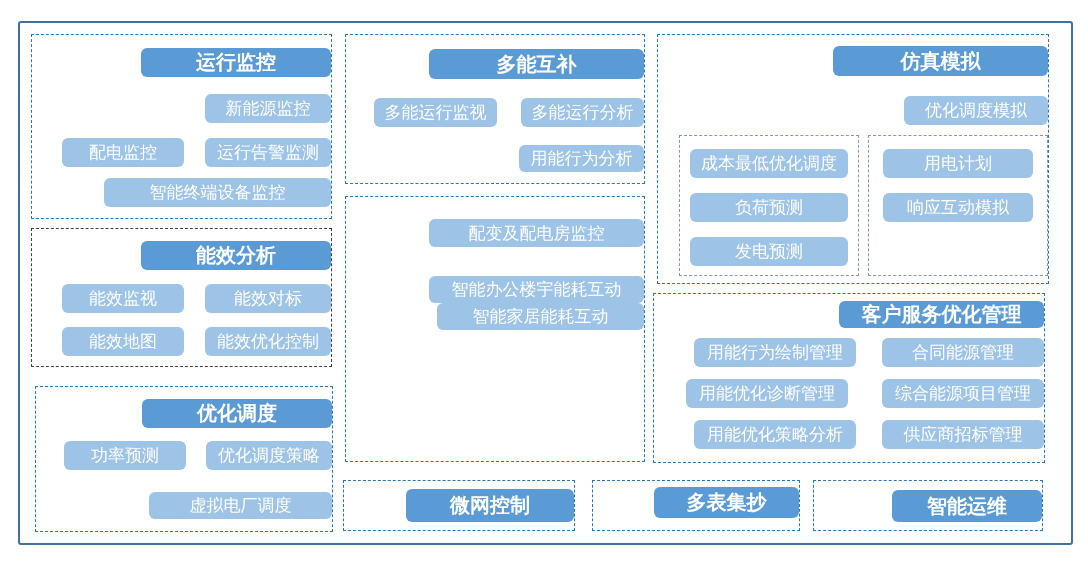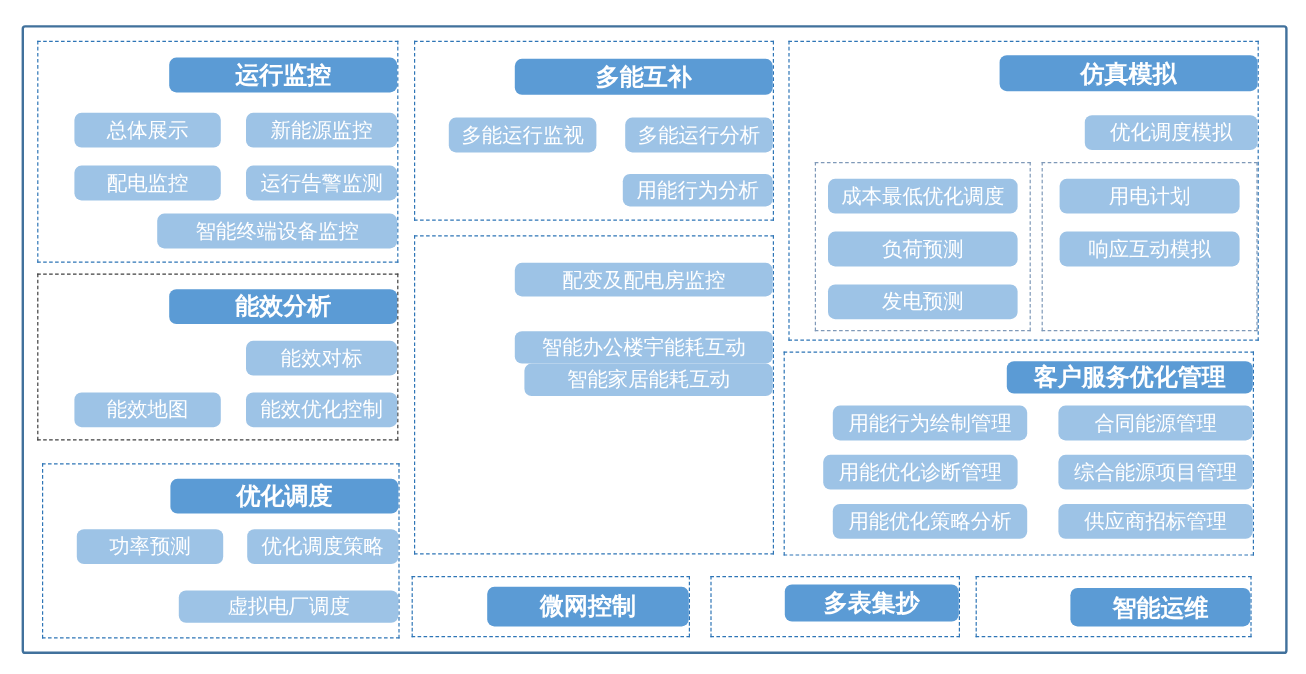--- a/index.html
+++ b/index.html
@@ -35,21 +35,21 @@
   }
   .hdr{background:var(--header-bg);font-weight:bold;font-size:20px;height:29px;}
   .item{background:var(--item-bg);font-size:17px;height:29px;}
   .subrow{display:flex;justify-content:center;gap:9px;margin-top:10px;}
   .subbox{
     width:180px;height:141px;box-sizing:border-box;
     border:1px dashed var(--subbox-border);
     display:flex;flex-direction:column;align-items:center;
   }
   
-  .w122{width:122px}.w126{width:126px}.w227{width:200px}.w190{width:190px}
+  .w122{width:122px}.w126{width:126px}.w227{width:227px}.w190{width:190px}
   .w183{width:183px}.w123{width:123px}.w125{width:125px}.w215{width:215px}
   .w207{width:207px}.w205{width:205px}.w144{width:144px}.w145{width:145px}
   .w158{width:158px}.w150{width:150px}.w162{width:162px}.w168{width:168px}
   
   #g1{left:31px;top:34px;width:301px;height:185px;}
   #g2{left:31px;top:228px;width:301px;height:139px;}
   #g3{left:35px;top:386px;width:298px;height:146px;}
   #g4{left:345px;top:34px;width:300px;height:150px;}
   #g5{left:345px;top:196px;width:300px;height:266px;}
   #g6{left:343px;top:480px;width:232px;height:51px;}
@@ -91,35 +91,35 @@
   #g10 .hdr{margin-top:9px;height:32px}
 </style>
 </head>
 <body>
 
 <div class="outer"></div>
 
 <div class="group" id="g1">
   <div class="btn hdr w190">运行监控</div>
   <div class="row r1">
-    <div class="btn item w122">总体展示</div>
     <div class="btn item w126">新能源监控</div>
   </div>
   <div class="row r2">
     <div class="btn item w122">配电监控</div>
     <div class="btn item w126">运行告警监测</div>
   </div>
   <div class="row r3">
     <div class="btn item w227">智能终端设备监控</div>
   </div>
 </div>
 
 <div class="group dark" id="g2">
   <div class="btn hdr w190">能效分析</div>
   <div class="row r1">
+    <div class="btn item w122">能效监视</div>
     <div class="btn item w126">能效对标</div>
   </div>
   <div class="row r2">
     <div class="btn item w122">能效地图</div>
     <div class="btn item w126">能效优化控制</div>
   </div>
 </div>
 
 <div class="group" id="g3">
   <div class="btn hdr w190">优化调度</div>

